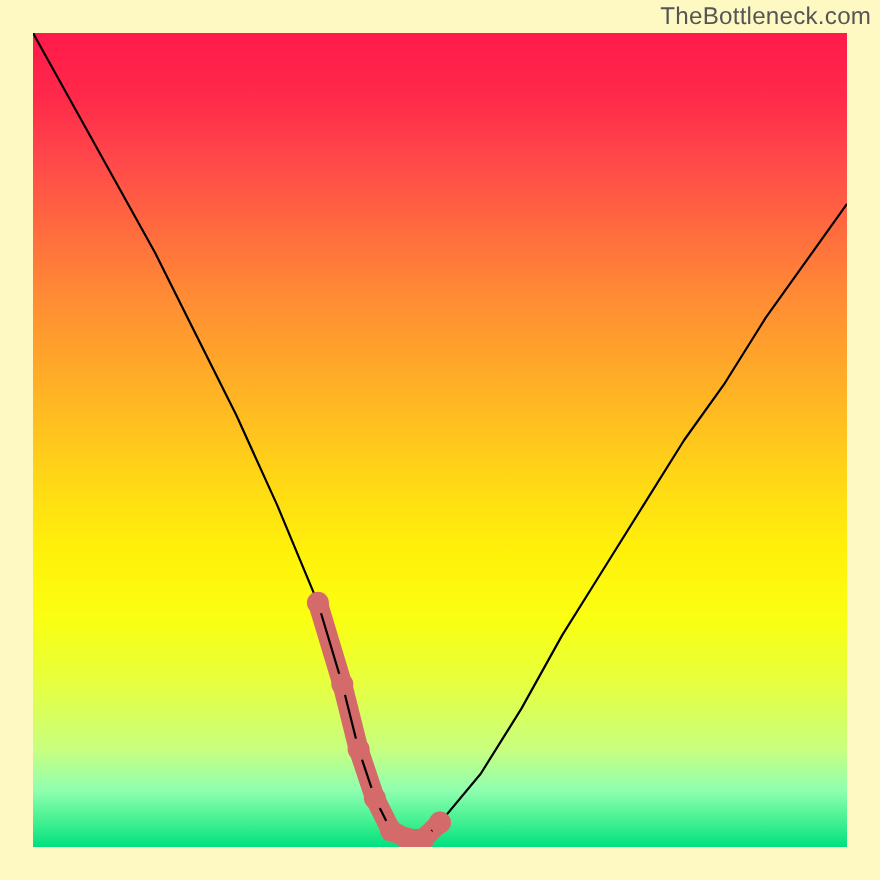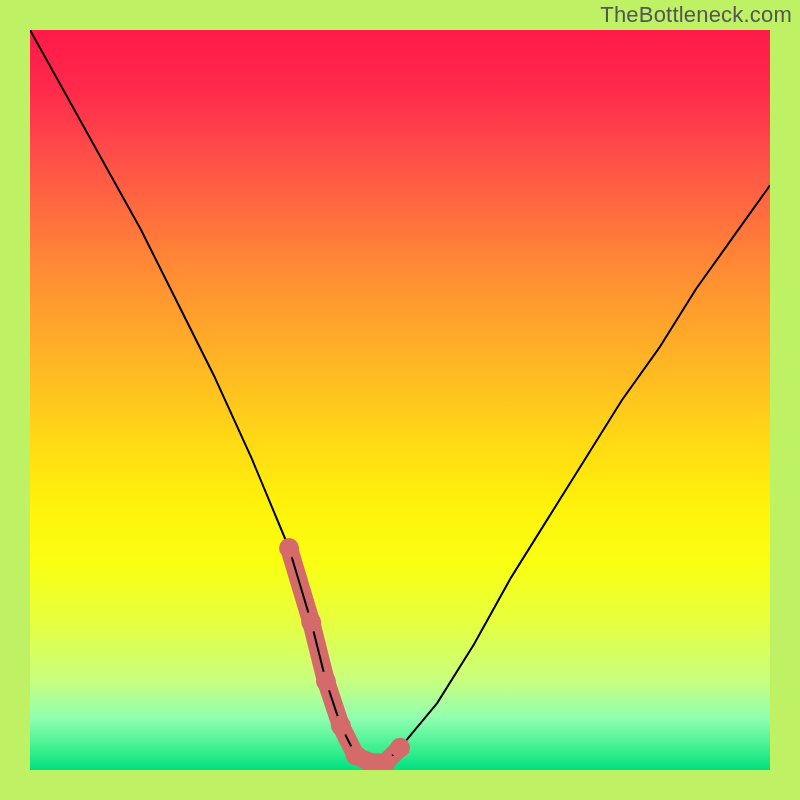--- a/index.html
+++ b/index.html
@@ -1,21 +1,21 @@
 <!DOCTYPE html>
 <html><head>
 <meta charset="utf-8">
 <style>
   * { margin: 0; padding: 0; box-sizing: border-box; }
   html, body { width: 800px; height: 800px; overflow: hidden; background: #000; }
   .frame {
     position: relative;
     width: 800px;
     height: 800px;
-    background: #bef264;
+    background: #fef9c3;
   }
   .plot-area {
     position: absolute;
     left: 30px;
     top: 30px;
     width: 740px;
     height: 740px;
     background: linear-gradient(to bottom,
       #ff1a4a 0%,
       #ff2a4a 8%,

